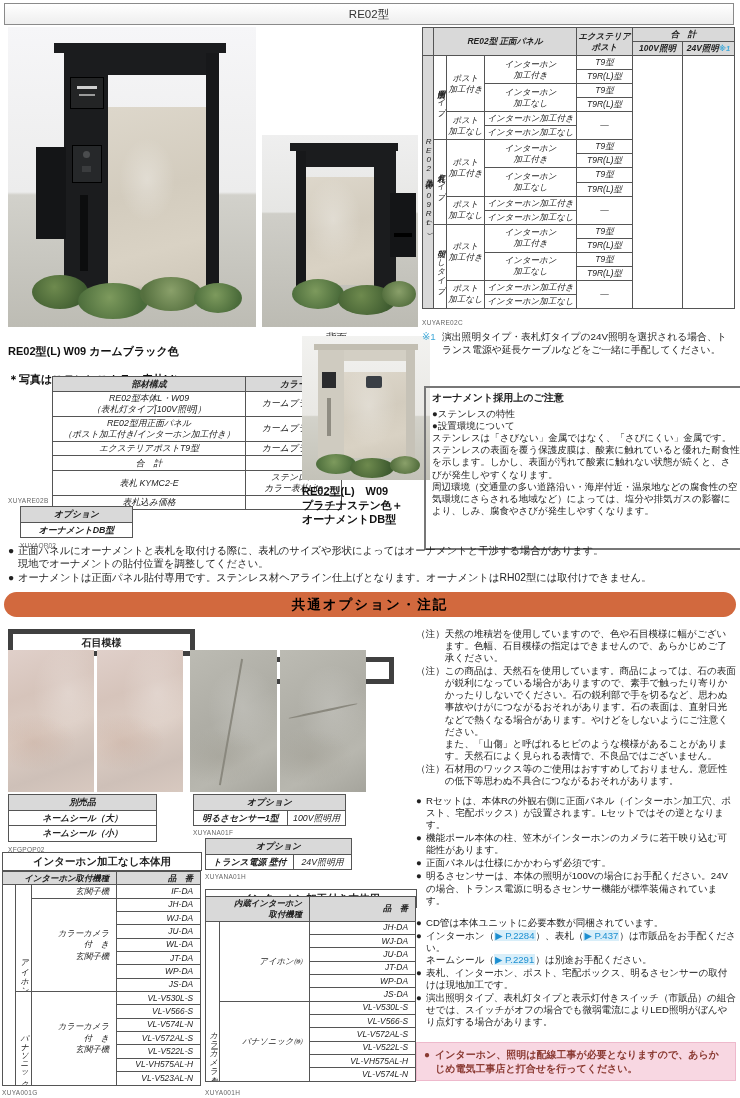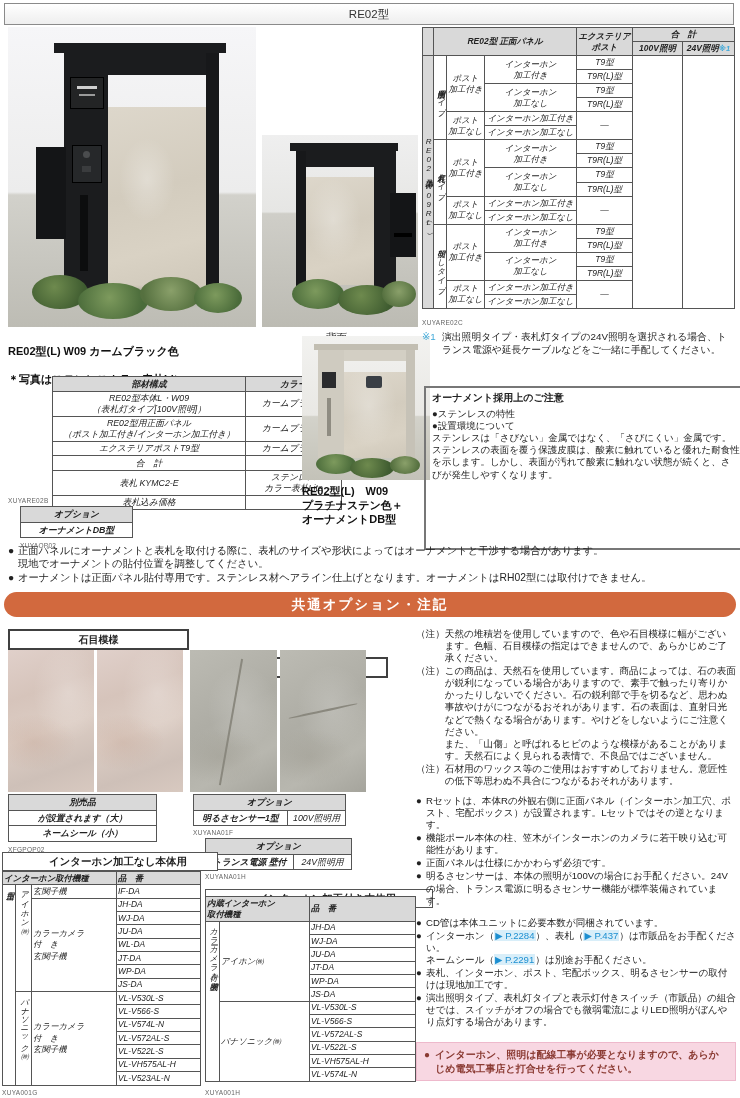--- a/index.html
+++ b/index.html
@@ -26,44 +26,44 @@
   .spec .ref{color:#3fa9d9;font-size:7.5px;}
   .spec .tot{background:#fff;}
   
   .ptbl{width:289px;font-size:8.8px;line-height:1.2;}
   .ptbl td,.ptbl th{padding:1.5px 2px;text-align:center;vertical-align:middle;}
   
   .stbl{font-size:8.8px;line-height:1.2;}
   .stbl td,.stbl th{padding:2px 2px;text-align:center;vertical-align:middle;}
   
   .btbl{font-size:8.4px;line-height:1.35;}
-  .btbl td,.btbl th{padding:.5px 1px;text-align:left;vertical-align:middle;}
+  .btbl td,.btbl th{padding:.5px 7px;text-align:right;vertical-align:middle;}
   .btbl .vt{font-size:8px;}
-  .ttl{border:1px solid #555;background:#fff;font-weight:bold;display:flex;align-items:center;justify-content:center;padding-left:16px;}
+  .ttl{border:1px solid #555;background:#fff;font-weight:bold;display:flex;align-items:center;justify-content:center;}
   
   .noteitem{display:flex;font-size:9.6px;line-height:1.26;margin-bottom:1px;}
   .noteitem .pfx{flex:0 0 24px;}
   .noteitem .txt{flex:1;white-space:pre-line;}
   .bl{display:flex;font-size:9.6px;line-height:1.26;margin-bottom:1px;}
   .bl .dot{flex:0 0 10px;}
   .bl .txt{flex:1;white-space:pre-line;}
   .link{color:#1d8fd1;background:#d8eef9;padding:0 1px;}
   .pinkbox{background:#f8d7e2;border:1px solid #eeb9cc;padding:5px 7px;margin-top:14px;
            font-size:10px;font-weight:bold;color:#8a3a32;line-height:1.35;display:flex;}
   .pinkbox .dot{flex:0 0 11px;}
   
   .banner{left:4px;top:592px;width:732px;height:25px;background:#d2693e;border-radius:13px;
-          display:flex;align-items:center;justify-content:center;color:#ffffff;font-weight:bold;
+          display:flex;align-items:center;justify-content:center;color:#000000;font-weight:bold;
           font-size:13.5px;letter-spacing:2px;}
   
   .ornbox{left:424px;top:386px;width:308px;height:152px;border:2px solid #777;padding:4px 6px;
           font-size:9.5px;line-height:1.28;}
   .ornbox .t{font-weight:bold;font-size:10px;margin-bottom:3px;}
   
-  .stonettl{height:17px;border:2px solid #404040;display:flex;align-items:center;justify-content:center;
+  .stonettl{height:17px;border:5px solid #404040;display:flex;align-items:center;justify-content:center;
             font-size:10px;font-weight:bold;background:#fff;}
   .stone{position:absolute;}
   .ishi{background:
      radial-gradient(ellipse 60px 40px at 30% 65%, rgba(170,120,95,.18), transparent 70%),
      radial-gradient(ellipse 50px 70px at 70% 30%, rgba(255,255,255,.25), transparent 70%),
      linear-gradient(160deg,#e0d0ca 0%,#d6c4bb 30%,#dccdc4 55%,#cec0b8 80%,#d8c9c0 100%);}
   .yama{background:
      radial-gradient(ellipse 50px 60px at 60% 40%, rgba(255,255,255,.18), transparent 70%),
      radial-gradient(ellipse 60px 40px at 35% 75%, rgba(120,115,100,.18), transparent 70%),
      linear-gradient(150deg,#bcbbb3 0%,#aeada5 45%,#b8b7af 75%,#a5a49c 100%);}
@@ -326,20 +326,21 @@
   <div class="abs" style="left:422px;top:331px;width:314px;display:flex;font-size:9.8px;line-height:1.3;">
     <span style="flex:0 0 20px;color:#3fa9d9;">※1</span>
     <span style="flex:1;">演出照明タイプ・表札灯タイプの24V照明を選択される場合、トランス電源や延長ケーブルなどをご一緒に手配してください。</span>
   </div>
 
   <div class="abs ornbox">
     <div class="t">オーナメント採用上のご注意</div>
     <div>●ステンレスの特性</div>
     <div>●設置環境について</div>
     <div>ステンレスは「さびない」金属ではなく、「さびにくい」金属です。ステンレスの表面を覆う保護皮膜は、酸素に触れていると優れた耐食性を示します。しかし、表面が汚れて酸素に触れない状態が続くと、さびが発生しやすくなります。</div>
+    <div>周辺環境（交通量の多い道路沿い・海岸付近・温泉地などの腐食性の空気環境にさらされる地域など）によっては、塩分や排気ガスの影響により、しみ、腐食やさびが発生しやすくなります。</div>
   </div>
 
   <div class="abs" style="left:8px;top:545px;width:726px;">
     <div class="bl" style="font-size:10.3px;">
         <span class="dot">●</span>
         <span class="txt">正面パネルにオーナメントと表札を取付ける際に、表札のサイズや形状によってはオーナメントと干渉する場合があります。
 現地でオーナメントの貼付位置を調整してください。</span>
       </div>
     <div class="bl" style="font-size:10.3px;">
         <span class="dot">●</span>
@@ -363,21 +364,21 @@
 
   <table class="abs stbl" style="left:8px;top:794px;">
     <colgroup>
         <col style="width:148px">
       </colgroup>
     <tbody>
         <tr>
           <th>別売品</th>
         </tr>
     <tr>
-          <td style="font-weight:bold;">が設置されます（大）</td>
+          <td style="font-weight:bold;">ネームシール（大）</td>
         </tr>
     <tr>
           <td style="font-weight:bold;">ネームシール（小）</td>
         </tr>
   </tbody>
     </table>
   <div class="abs code" style="left:8px;top:846px;">XFGPOP02</div>
 
   <table class="abs stbl" style="left:193px;top:794px;">
     <colgroup>

